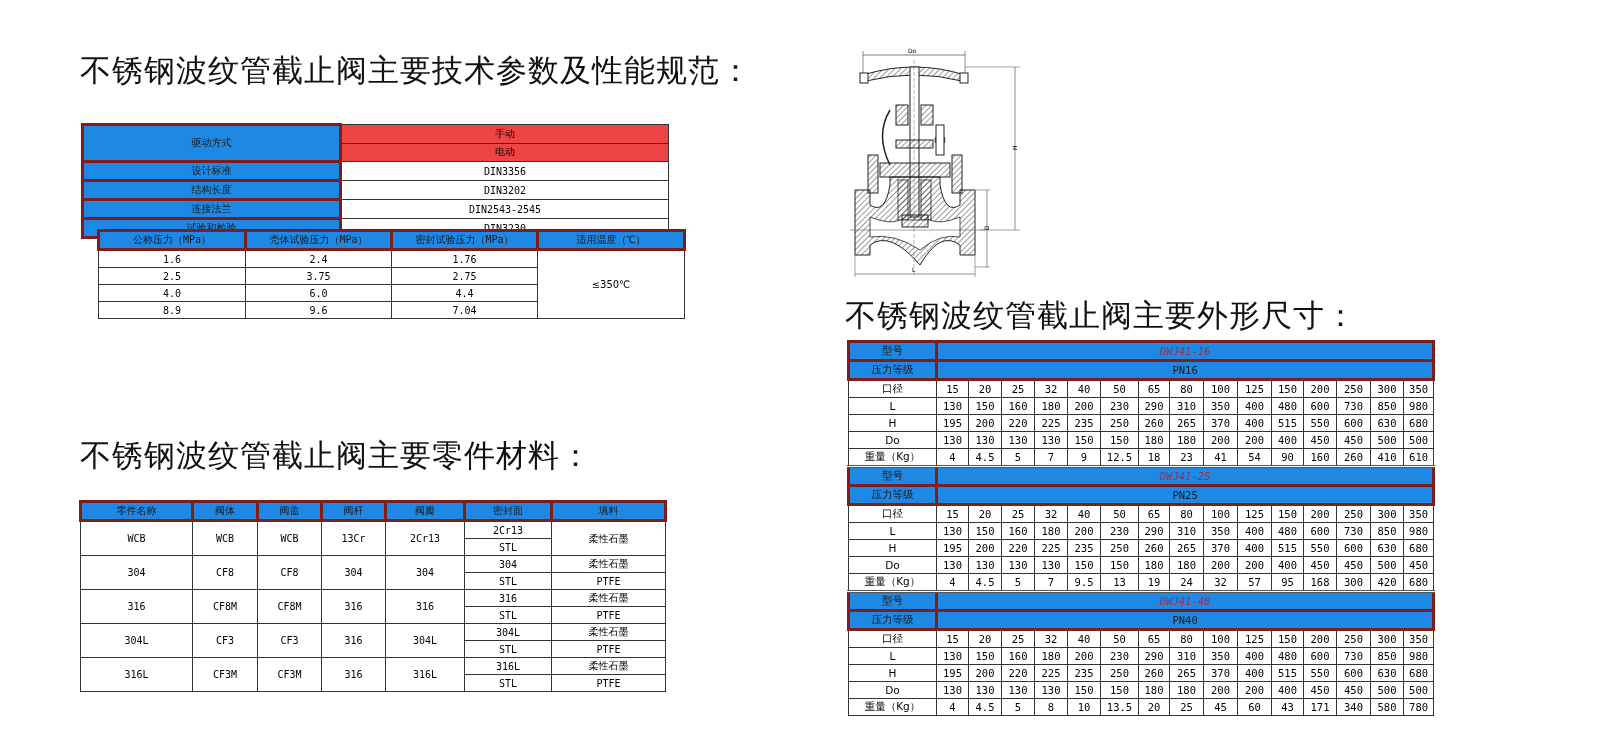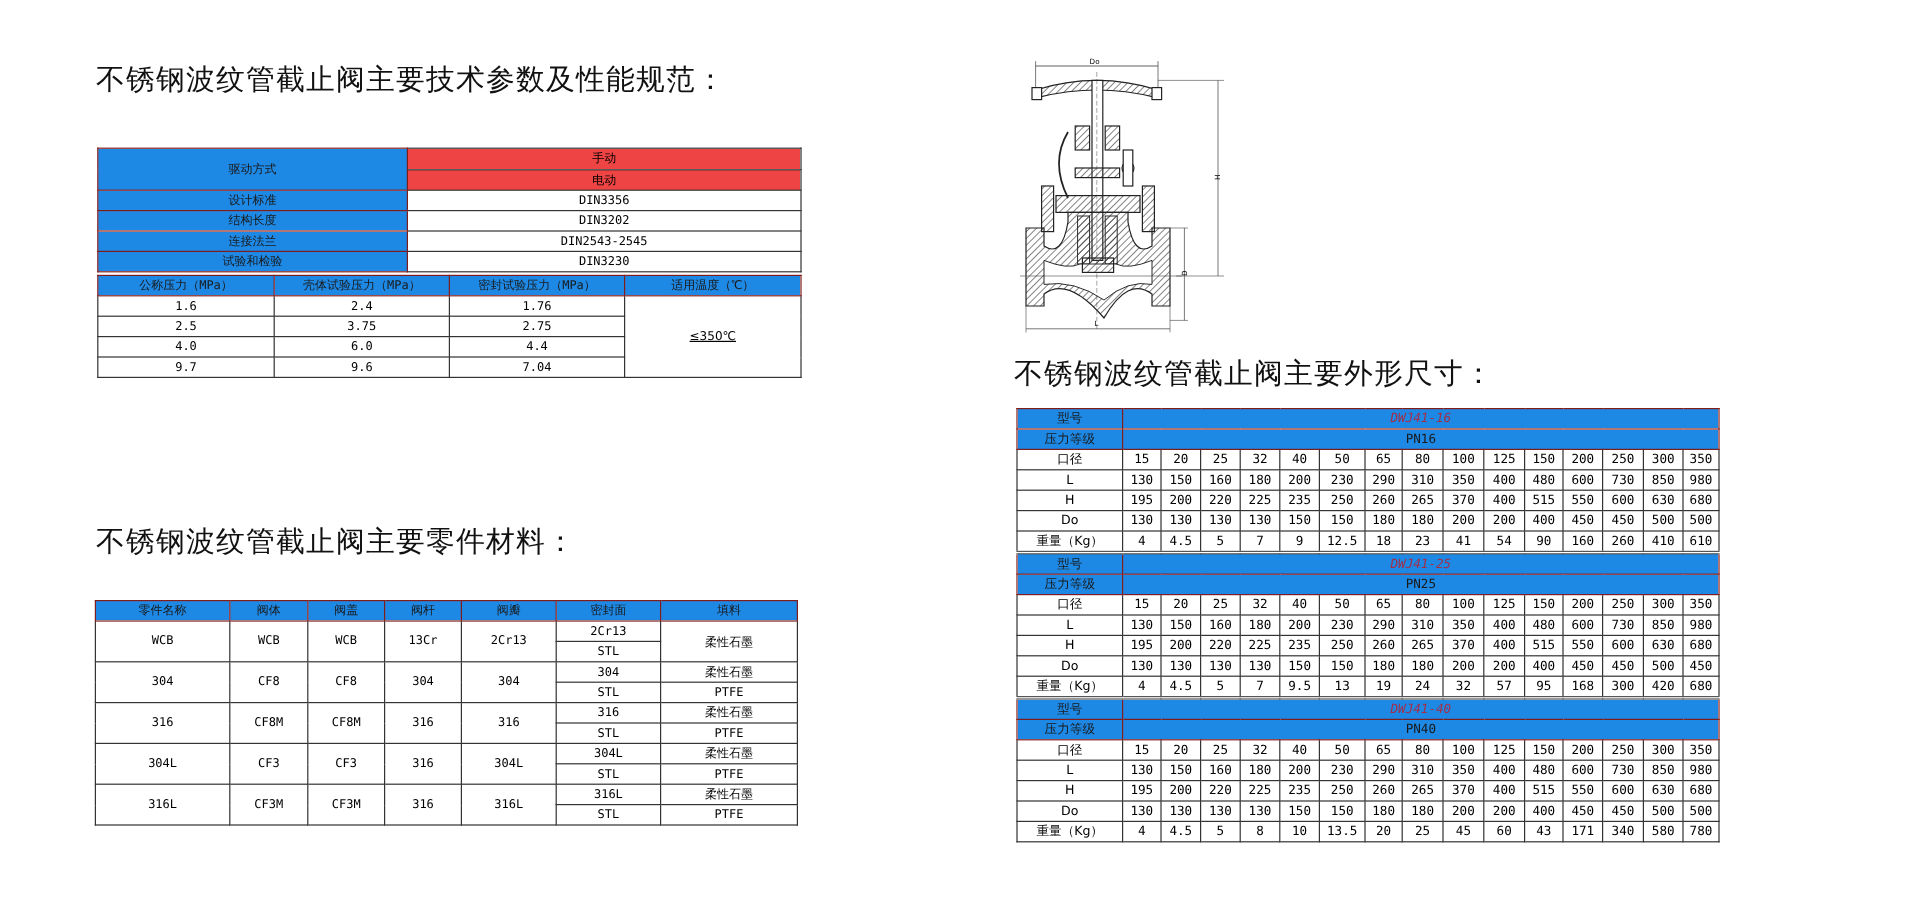--- a/index.html
+++ b/index.html
@@ -1,27 +1,27 @@
 <!DOCTYPE html>
 <html><head>
 <meta charset="utf-8">
 <style>
   html, body { margin:0; padding:0; background:#ffffff; }
   body { width:1600px; height:750px; position:relative; overflow:hidden;
          font-family:"DejaVu Sans", "Liberation Sans", sans-serif; color:#000; }
-  .title { position:absolute; font-size:24px; font-weight:normal; letter-spacing:1px; white-space:nowrap; color:#111; }
+  .title { position:absolute; font-size:31px; font-weight:normal; letter-spacing:1px; white-space:nowrap; color:#111; }
   table { border-collapse:collapse; position:absolute; table-layout:fixed; }
   td, th { border:1px solid #333; text-align:center; padding:0; font-size:10px; font-weight:normal;
            font-family:"DejaVu Sans Mono", "Liberation Mono", monospace; white-space:nowrap; overflow:hidden; }
-  .blue { background:#1e88e5; color:#1a1a1a; border:1px solid #7f1d1d; box-shadow: inset 0 0 0 1px #1e88e5; }
+  .blue { background:#1e88e5; color:#1a1a1a; border:3px solid #7f1d1d; box-shadow: inset 0 0 0 1px #1e88e5; }
   .white { background:#ef4444; }
   
   #t1 { left:81px; top:123px; width:586px; }
   #t1 td { height:16px; }
-  #t1b { left:81px; top:229px; width:586px; }
+  #t1b { left:97px; top:229px; width:586px; }
   #t1b td { height:16px; }
   
   #t2 { left:79px; top:500px; width:585px; }
   #t2 td { height:16px; }
   
   #t3 { left:847px; top:340px; width:585px;padding-left:48px; }
   #t3 td { height:16px; font-size:10.5px; }
   #t3 td.rh { font-family:"DejaVu Sans", "Liberation Sans", sans-serif; }
   .model { color:#a0304a;font-style:italic; }
   .sep td { border-top:3px double #555; }
@@ -77,34 +77,34 @@
       <tr>
     <td class="blue">公称压力（MPa）</td>
     <td class="blue">壳体试验压力（MPa）</td>
     <td class="blue">密封试验压力（MPa）</td>
     <td class="blue">适用温度（℃）</td>
   </tr>
   <tr>
     <td>1.6</td>
     <td>2.4</td>
     <td>1.76</td>
-    <td rowspan="4" style="font-family:'DejaVu Sans',sans-serif;text-decoration:underline;">≤350℃</td>
+    <td rowspan="4" style="font-family:'DejaVu Sans',sans-serif;">≤350℃</td>
   </tr>
   <tr>
     <td>2.5</td>
     <td>3.75</td>
     <td>2.75</td>
   </tr>
   <tr>
     <td>4.0</td>
     <td>6.0</td>
     <td>4.4</td>
   </tr>
   <tr>
-    <td>9.7</td>
+    <td>8.9</td>
     <td>9.6</td>
     <td>7.04</td>
   </tr>
 </tbody>
   </table>
 
 <table id="t2">
   <colgroup>
     <col style="width:112px">
       <col style="width:65px">

